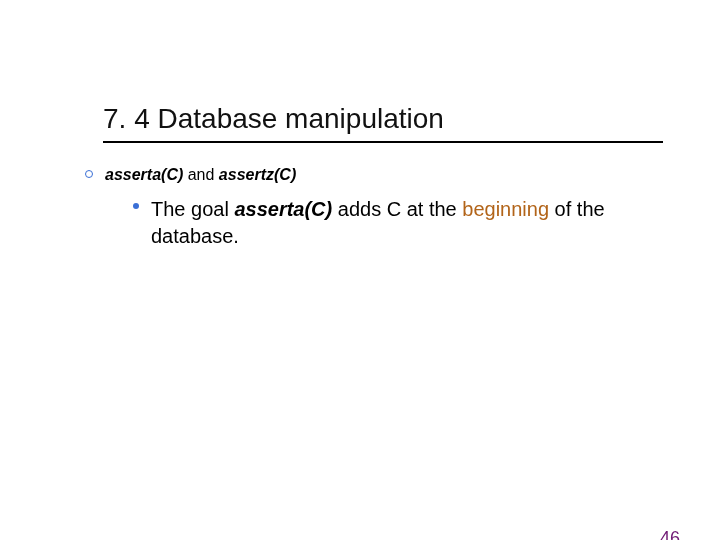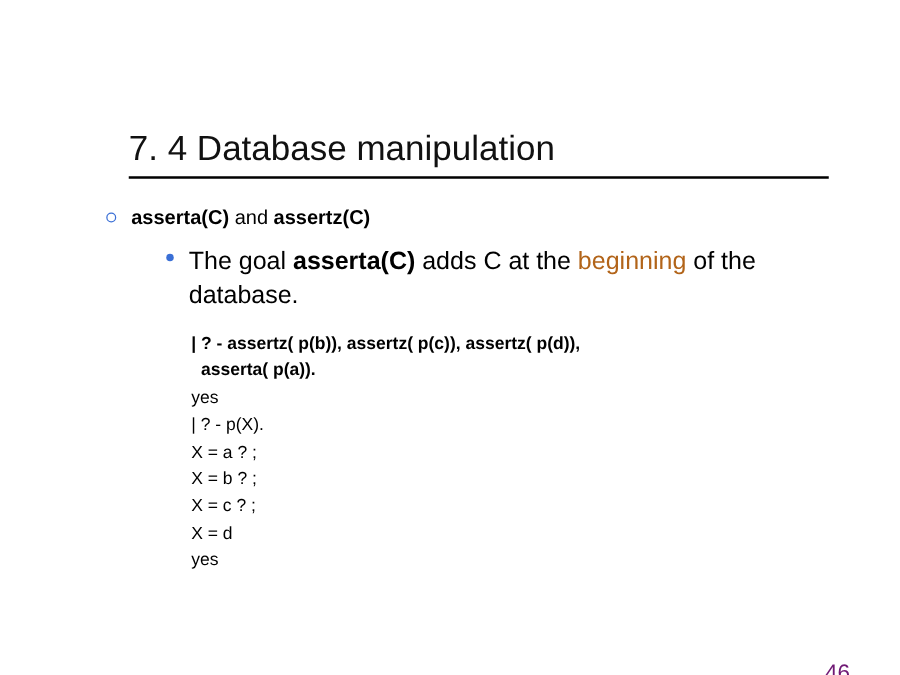--- a/index.html
+++ b/index.html
@@ -69,21 +69,21 @@
     border-radius: 50%;
     flex: 0 0 auto;
     margin-top: 7px;
     margin-right: 12px;
   }
   .l2-text {
     font-size: 20px;
     line-height: 1.35;
   }
   .hl-red { color: #b26419; }
-  .b { font-weight: 700; }
+  .b { font-weight: 700; font-style: italic; }
   .code-block {
     margin-left: 50px;
     margin-top: 8px;
     font-size: 14px;
     line-height: 1.55;
     font-family: Verdana, Geneva, sans-serif;
     white-space: pre;
   }
   .code-block .b { font-weight: 700; }
   .pagenum {
@@ -114,25 +114,16 @@
     <div class="level2">
       <span class="filled-dot"></span>
       <span class="l2-text">
         <span>The goal </span><span class="b">asserta(C)</span><span> adds C at the </span><span class="hl-red">beginning</span><span> of the database.</span>
       </span>
     </div>
 
 
   </div>
 
-  <div class="code-block"><span class="b">| ? - assertz( p(b)), assertz( p(c)), assertz( p(d)),</span>
-<span class="b">  asserta( p(a)).</span>
-<span>yes
-| ? - p(X).
-X = a ? ;
-X = b ? ;
-X = c ? ;
-X = d
-yes</span></div>
 
   <div class="pagenum">46</div>
 
 </div>
 
 </body></html>

